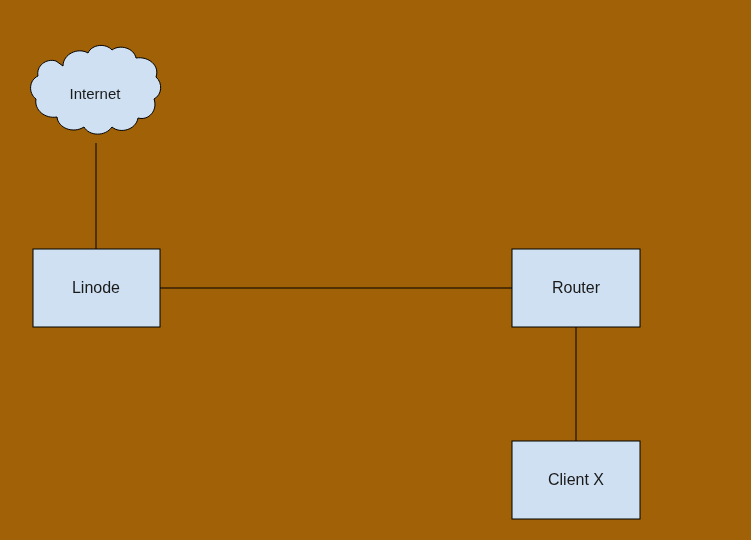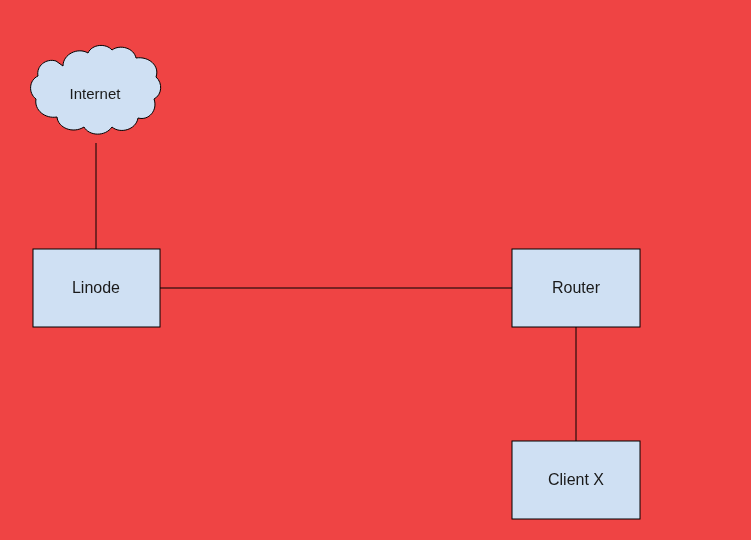--- a/index.html
+++ b/index.html
@@ -11,21 +11,21 @@
   body {
     width: 751px;
     height: 540px;
     overflow: hidden;
     font-family: "Liberation Sans", sans-serif;
   }
   #canvas {
     position: relative;
     width: 751px;
     height: 540px;
-    background: #ef4444;
+    background: #a16207;
   }
   #diagram-svg {
     position: absolute;
     left: 0;
     top: 0;
     width: 751px;
     height: 540px;
     display: block;
   }
   .node-label {

